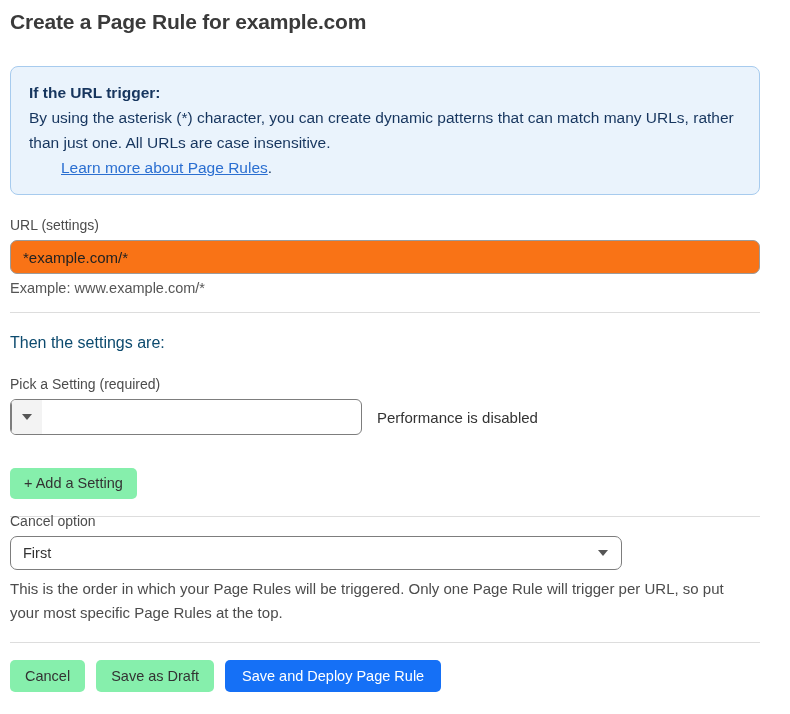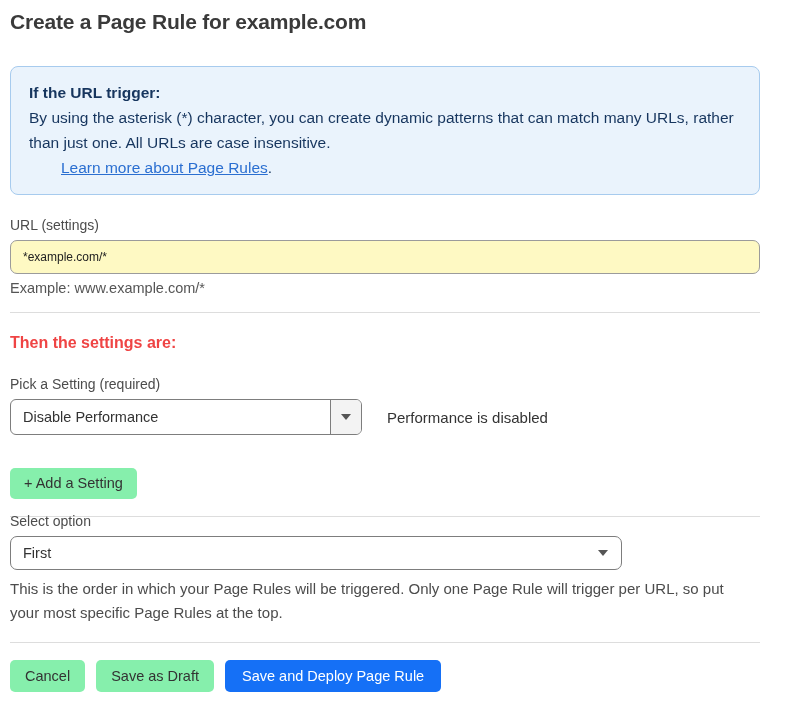--- a/index.html
+++ b/index.html
@@ -40,44 +40,44 @@
   
   .field-label {
     font-size: 14px;
     color: #4c4c4c;
     margin-bottom: 7px;
   }
   .url-input {
     display: block;
     width: 750px;
     height: 34px;
-    background: #fef9c3;
+    background: #f97316;
     border: 1px solid #9b9b9b;
     border-radius: 7px;
     font-family: "Liberation Sans", "DejaVu Sans", sans-serif;
-    font-size: 12px;
+    font-size: 15px;
     color: #222;
     padding: 0 12px;
     outline: none;
   }
   .example-text {
     font-size: 14.5px;
     color: #555;
     margin-top: 6px;
   }
   .divider {
     border: none;
     border-top: 1px solid #ddd;
     width: 750px;
     margin: 0;
   }
   .section-heading {
     font-size: 16px;
-    font-weight: bold;
-    color: #ef4444;
+    font-weight: normal;
+    color: #0c4a6e;
     margin-bottom: 24px;
   }
   
   .setting-row { display: flex; align-items: center; }
   .split-select {
     display: flex;
     width: 352px;
     height: 36px;
     border: 1px solid #7d7d7d;
     border-radius: 6px;
@@ -103,21 +103,21 @@
   }
   .caret-down {
     width: 0; height: 0;
     border-left: 5px solid transparent;
     border-right: 5px solid transparent;
     border-top: 6px solid #555;
   }
   .status-text {
     font-size: 15px;
     color: #333;
-    margin-left: 25px;
+    margin-left: 15px;
   }
   .btn {
     display: inline-block;
     border: none;
     border-radius: 5px;
     font-family: "Liberation Sans", "DejaVu Sans", sans-serif;
     font-size: 14.5px;
     cursor: pointer;
     line-height: 1;
   }
@@ -184,34 +184,33 @@
   <input class="url-input" type="text" value="*example.com/*" style="">
   <div class="example-text">Example: www.example.com/*</div>
 
   <hr class="divider" style="margin-top:16px;">
 
   <h2 class="section-heading" style="margin-top:21px;">Then the settings are:</h2>
 
   <div class="field-label">Pick a Setting (required)</div>
   <div class="setting-row">
     <div class="split-select">
-      <div class="value">Disable Performance</div>
       <div class="arrow-btn">
         <span class="caret-down"></span>
       </div>
     </div>
     <div class="status-text">Performance is disabled</div>
   </div>
 
   <button class="btn btn-gray btn-add">+ Add a Setting</button>
 
   <hr class="divider" style="margin-top:17px;">
 
 
-  <div class="field-label" style="margin-top:-4px;">Select option</div>
+  <div class="field-label" style="margin-top:-4px;">Cancel option</div>
   <div class="wide-select">
     <span>First</span>
     <span class="caret-down"></span>
   </div>
   <div class="help-text">This is the order in which your Page Rules will be triggered. Only one Page Rule will trigger per URL, so put your most specific Page Rules at the top.</div>
 
   <hr class="divider" style="margin-top:17px;">
 
   <div class="footer-buttons">
     <button class="btn btn-gray">Cancel</button>

